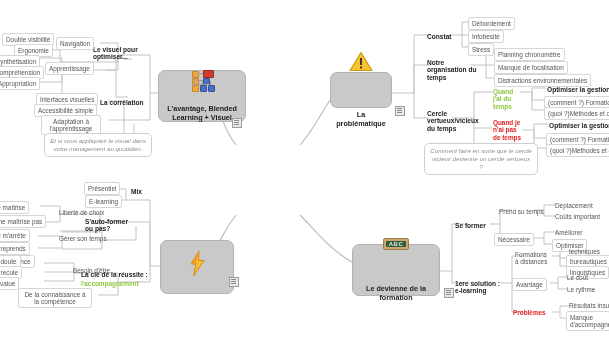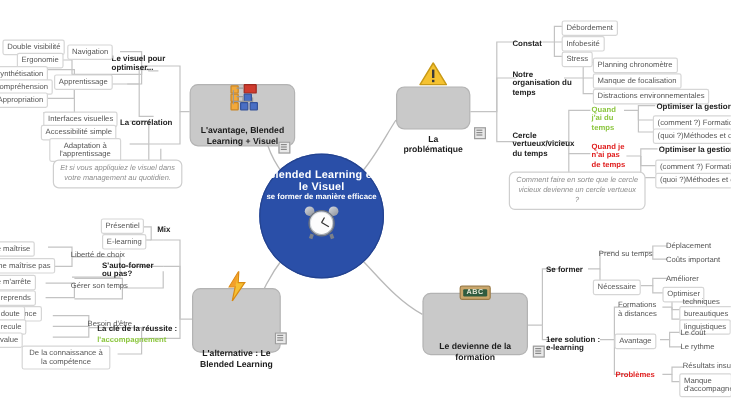--- a/index.html
+++ b/index.html
@@ -190,34 +190,20 @@
       <path d="M552 256 H 560 V 250 H 570"></path>
       <path d="M560 256 V 258 H 570"></path>
       <path d="M560 256 V 266 H 570"></path>
       <path d="M550 283 H 558 V 277 H 568"></path>
       <path d="M558 283 V 289 H 568"></path>
       <path d="M552 312 H 560 V 306 H 570"></path>
       <path d="M560 312 V 318 H 570"></path>
     </g>
   </svg>
 
-  <div class="center-node">
-    <div class="center-title">Blended Learning et le Visuel</div>
-    <div class="center-sub">se former de manière efficace</div>
-    <div class="clock">
-      <span class="bell l"></span>
-        <span class="bell r"></span>
-      <span class="face"></span>
-        <span class="dial"></span>
-      <span class="hand h1"></span>
-        <span class="hand h2"></span>
-      <span class="foot l"></span>
-        <span class="foot r"></span>
-    </div>
-  </div>
 
   <div class="topic" style="left:158px;top:70px;width:88px;height:52px;">
     <div class="ticon ico-org">
       <i class="n" style="left:3px;top:1px;"></i>
       <i class="r" style="left:14px;top:0px;"></i>
       <i class="n" style="left:3px;top:8px;"></i>
       <i class="b" style="left:14px;top:8px;"></i>
       <i class="n" style="left:3px;top:15px;"></i>
       <i class="b" style="left:11px;top:15px;"></i>
       <i class="b" style="left:19px;top:15px;"></i>
@@ -244,21 +230,20 @@
   </div>
   <div class="note-mark" style="left:395px;top:106px;"></div>
 
   <div class="topic" style="left:160px;top:240px;width:74px;height:54px;">
     <div class="ticon">
       <svg class="ico-bolt" viewBox="0 0 17 25">
         <path d="M10 0 L2 13 L7 13 L4.5 25 L15 9.5 L9.5 9.5 Z" fill="#f6c033" stroke="#d98a12" stroke-width="1"></path>
         <path d="M10 0 L2 13 L7 13 L6 18 Z" fill="#f0962a" opacity="0.75"></path>
       </svg>
     </div>
-    <div class="tlabel">L'alternative : Le Blended Learning</div>
   </div>
   <div class="note-mark" style="left:229px;top:277px;"></div>
 
   <div class="topic" style="left:352px;top:244px;width:88px;height:52px;">
     <div class="ticon ico-board">
       <div class="inner">
           <span class="abc">ABC</span>
         </div>
     </div>
     <div class="tlabel">Le devienne de la formation</div>

